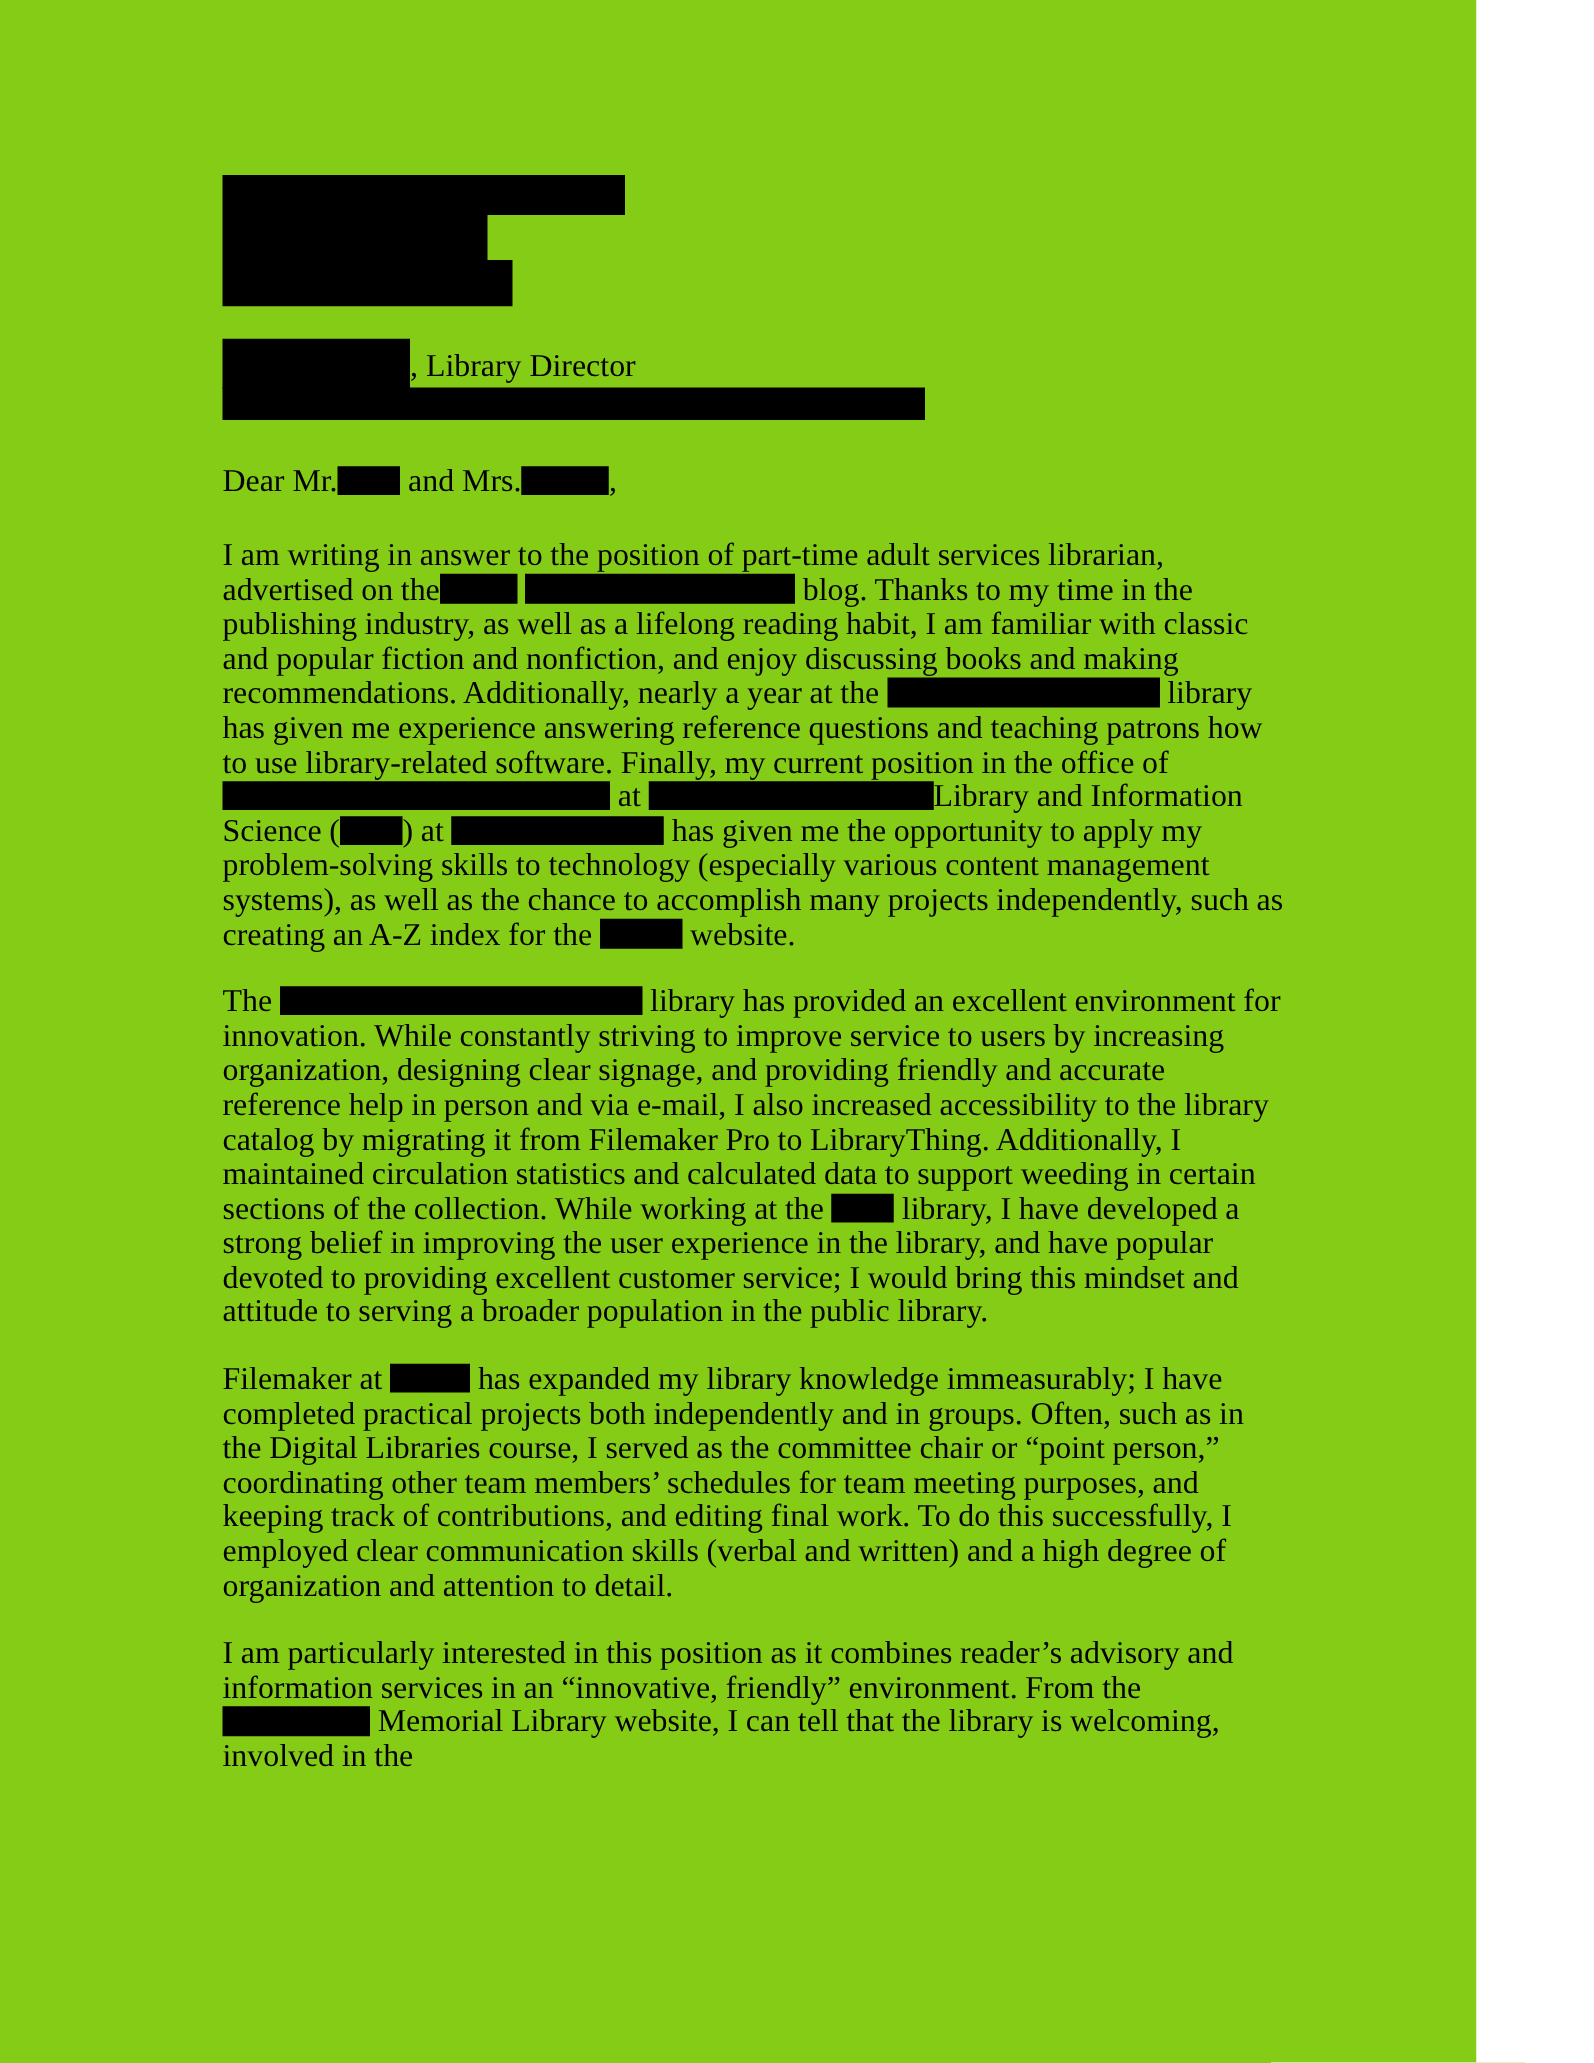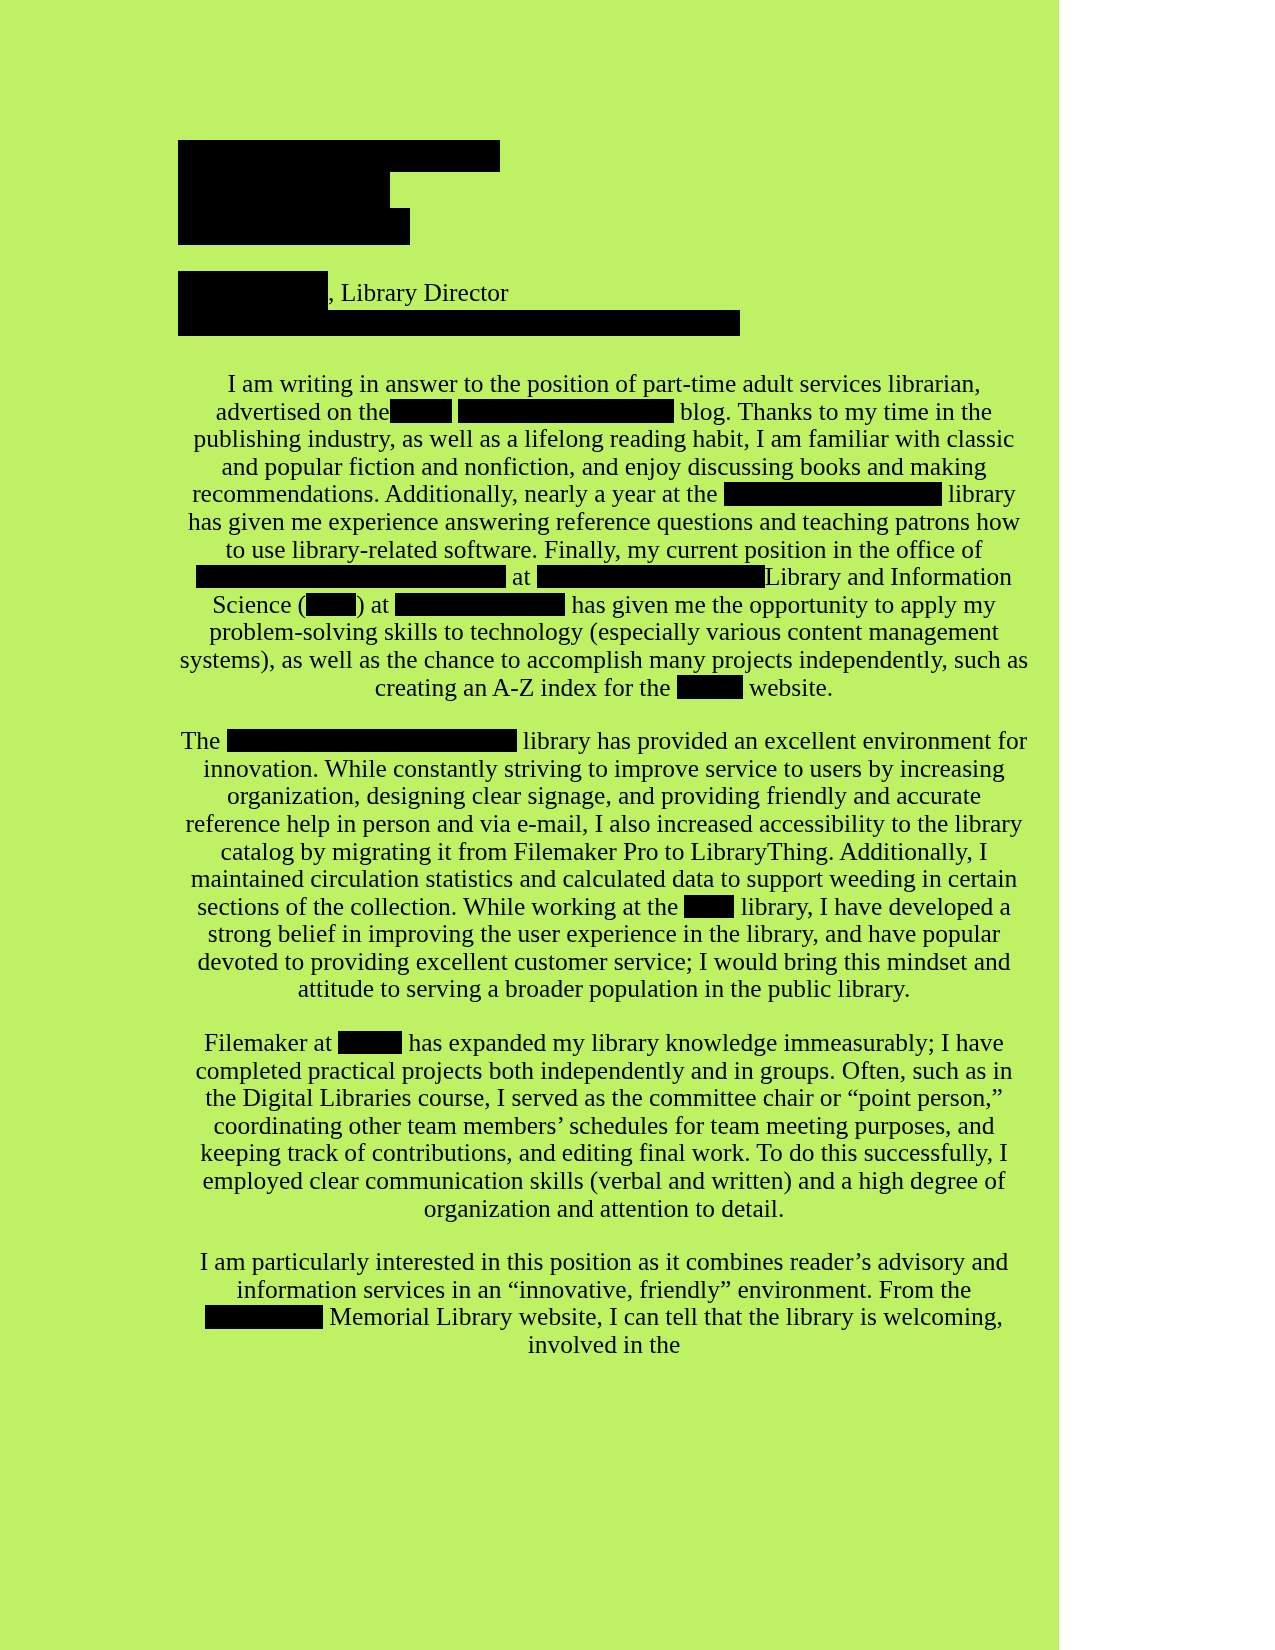--- a/index.html
+++ b/index.html
@@ -7,23 +7,23 @@
     margin: 0;
     padding: 0;
     background: #ffffff;
   }
   body {
     font-family: "Liberation Serif", "DejaVu Serif", serif;
     color: #000000;
   }
   .page {
     position: relative;
-    width: 1059px;
+    width: 1181px;
     height: 1650px;
-    background: #bef264;
+    background: #84cc16;
     overflow: hidden;
     box-sizing: border-box;
   }
   .content {
     position: absolute;
     left: 178px;
     top: 140px;
     width: 852px;
   }
 
@@ -71,21 +71,21 @@
     white-space: nowrap;
   }
   .sal-r1 { width: 50px; }
   .sal-r2 { width: 70px; }
 
   
   p.para {
     font-size: 25.5px;
     line-height: 27.6px;
     margin: 11px 0 26px 0;
-    text-align: center;
+    text-align: left;
     word-spacing: -0.2px;
   }
   p.para:last-child { margin-bottom: 0; }
 </style>
 </head>
 <body>
 
 <div class="page">
   <div class="content">
 
@@ -95,20 +95,24 @@
       <span class="redact-block lh-bar3"></span>
     </div>
 
     <div class="recipient">
       <div class="line">
         <span class="redact rec-name"></span><span>, Library Director</span>
       </div>
       <span class="redact-block rec-addr"></span>
     </div>
 
+    <div class="salutation">
+      <span>Dear Mr.</span><span class="redact sal-r1"></span>
+      <span>and Mrs.</span><span class="redact sal-r2"></span><span>,</span>
+    </div>
 
     <p class="para">
       <span>I am writing in answer to the position of part-time adult services librarian, advertised on the</span><span class="redact" style="width:62px"></span>
       <span class="redact" style="width:216px"></span>
       <span>blog. Thanks to my time in the publishing industry, as well as a lifelong reading habit, I am familiar with classic and popular fiction and nonfiction, and enjoy discussing books and making recommendations. Additionally, nearly a year at the</span>
       <span class="redact" style="width:218px"></span>
       <span>library has given me experience answering reference questions and teaching patrons how to use library-related software. Finally, my current position in the office of</span>
       <span class="redact" style="width:310px"></span>
       <span>at</span>
       <span class="redact" style="width:228px"></span><span>Library and Information Science (</span><span class="redact" style="width:50px"></span><span>) at</span>

